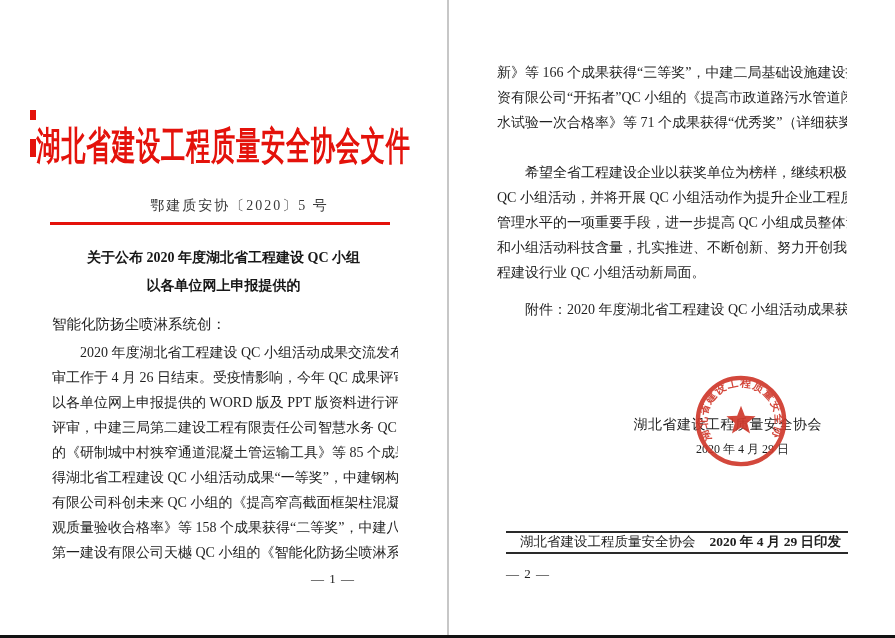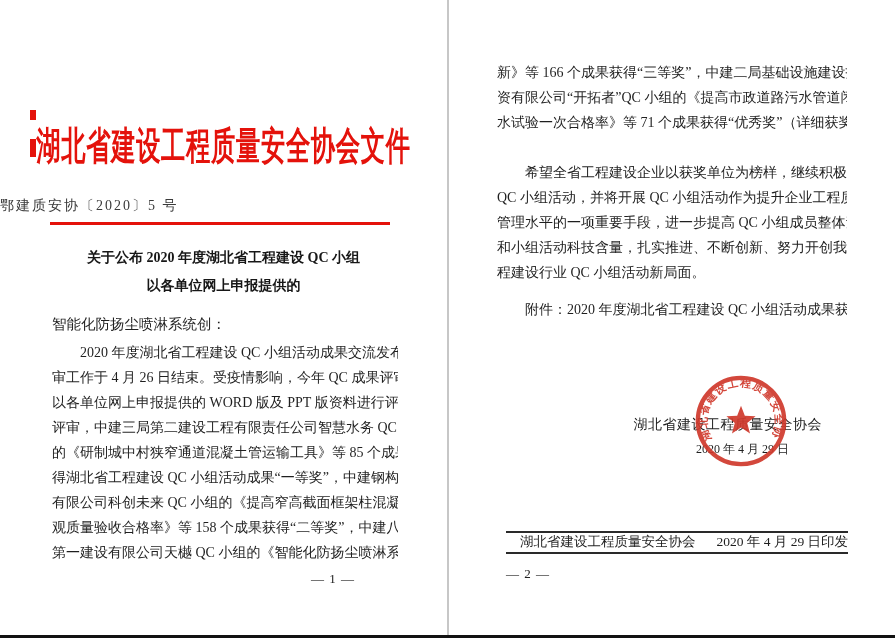--- a/index.html
+++ b/index.html
@@ -13,21 +13,21 @@
 
   .page { position:absolute; top:0; height:638px; }
   .page-1 { left:0; width:412px; }
   .page-2 { left:448px; width:447px; }
 
   
   .red-title-wrap { position:absolute; top:120px; left:0; width:447px; height:52px;
     display:flex; justify-content:center; align-items:center; }
   .red-title { color:#e4120b; font-weight:bold; font-size:38px; white-space:nowrap;
     transform:scale(0.64,1.02); letter-spacing:1px; }
-  .doc-number { position:absolute; top:197px; left:0; width:447px; text-align:left;
+  .doc-number { position:absolute; top:197px; left:16px; width:447px; text-align:center;
     font-size:14px; color:#3a3a3a; letter-spacing:2px; }
   .red-rule { position:absolute; top:222px; left:50px; width:340px; height:3px; background:#e4120b; }
   .scan-mark { position:absolute; left:30px; background:#e4120b; width:6px; }
   .scan-mark.m1 { top:110px; height:10px; }
   .scan-mark.m2 { top:139px; height:18px; }
 
   .heading { position:absolute; top:244px; left:30px; width:387px; text-align:center;
     font-size:14px; font-weight:bold; line-height:28px; color:#171717; }
 
   .salutation { position:absolute; top:315px; left:52px; font-size:14.5px; }
@@ -53,21 +53,21 @@
 
   .seal { position:absolute; left:245px; top:373px; width:96px; height:96px; opacity:0.92; }
 
   .footer-rule { position:absolute; left:58px; width:342px; height:2px; background:#2a2a2a; }
   .footer-rule.top { top:531px; }
   .footer-rule.bot { top:552px; }
   .footer-text { position:absolute; top:533px; left:58px; width:342px; height:18px;
     display:flex; justify-content:space-between; align-items:center;
     font-size:13.5px; padding:0; box-sizing:border-box; }
   .footer-org { margin-left:14px; }
-  .footer-date { margin-right:0; }
+  .footer-date { margin-right:7px;font-weight:bold; }
 </style>
 </head>
 <body>
 
 <div class="canvas">
 
   <div class="page page-1">
     <div class="scan-mark m1"></div>
     <div class="scan-mark m2"></div>
 

